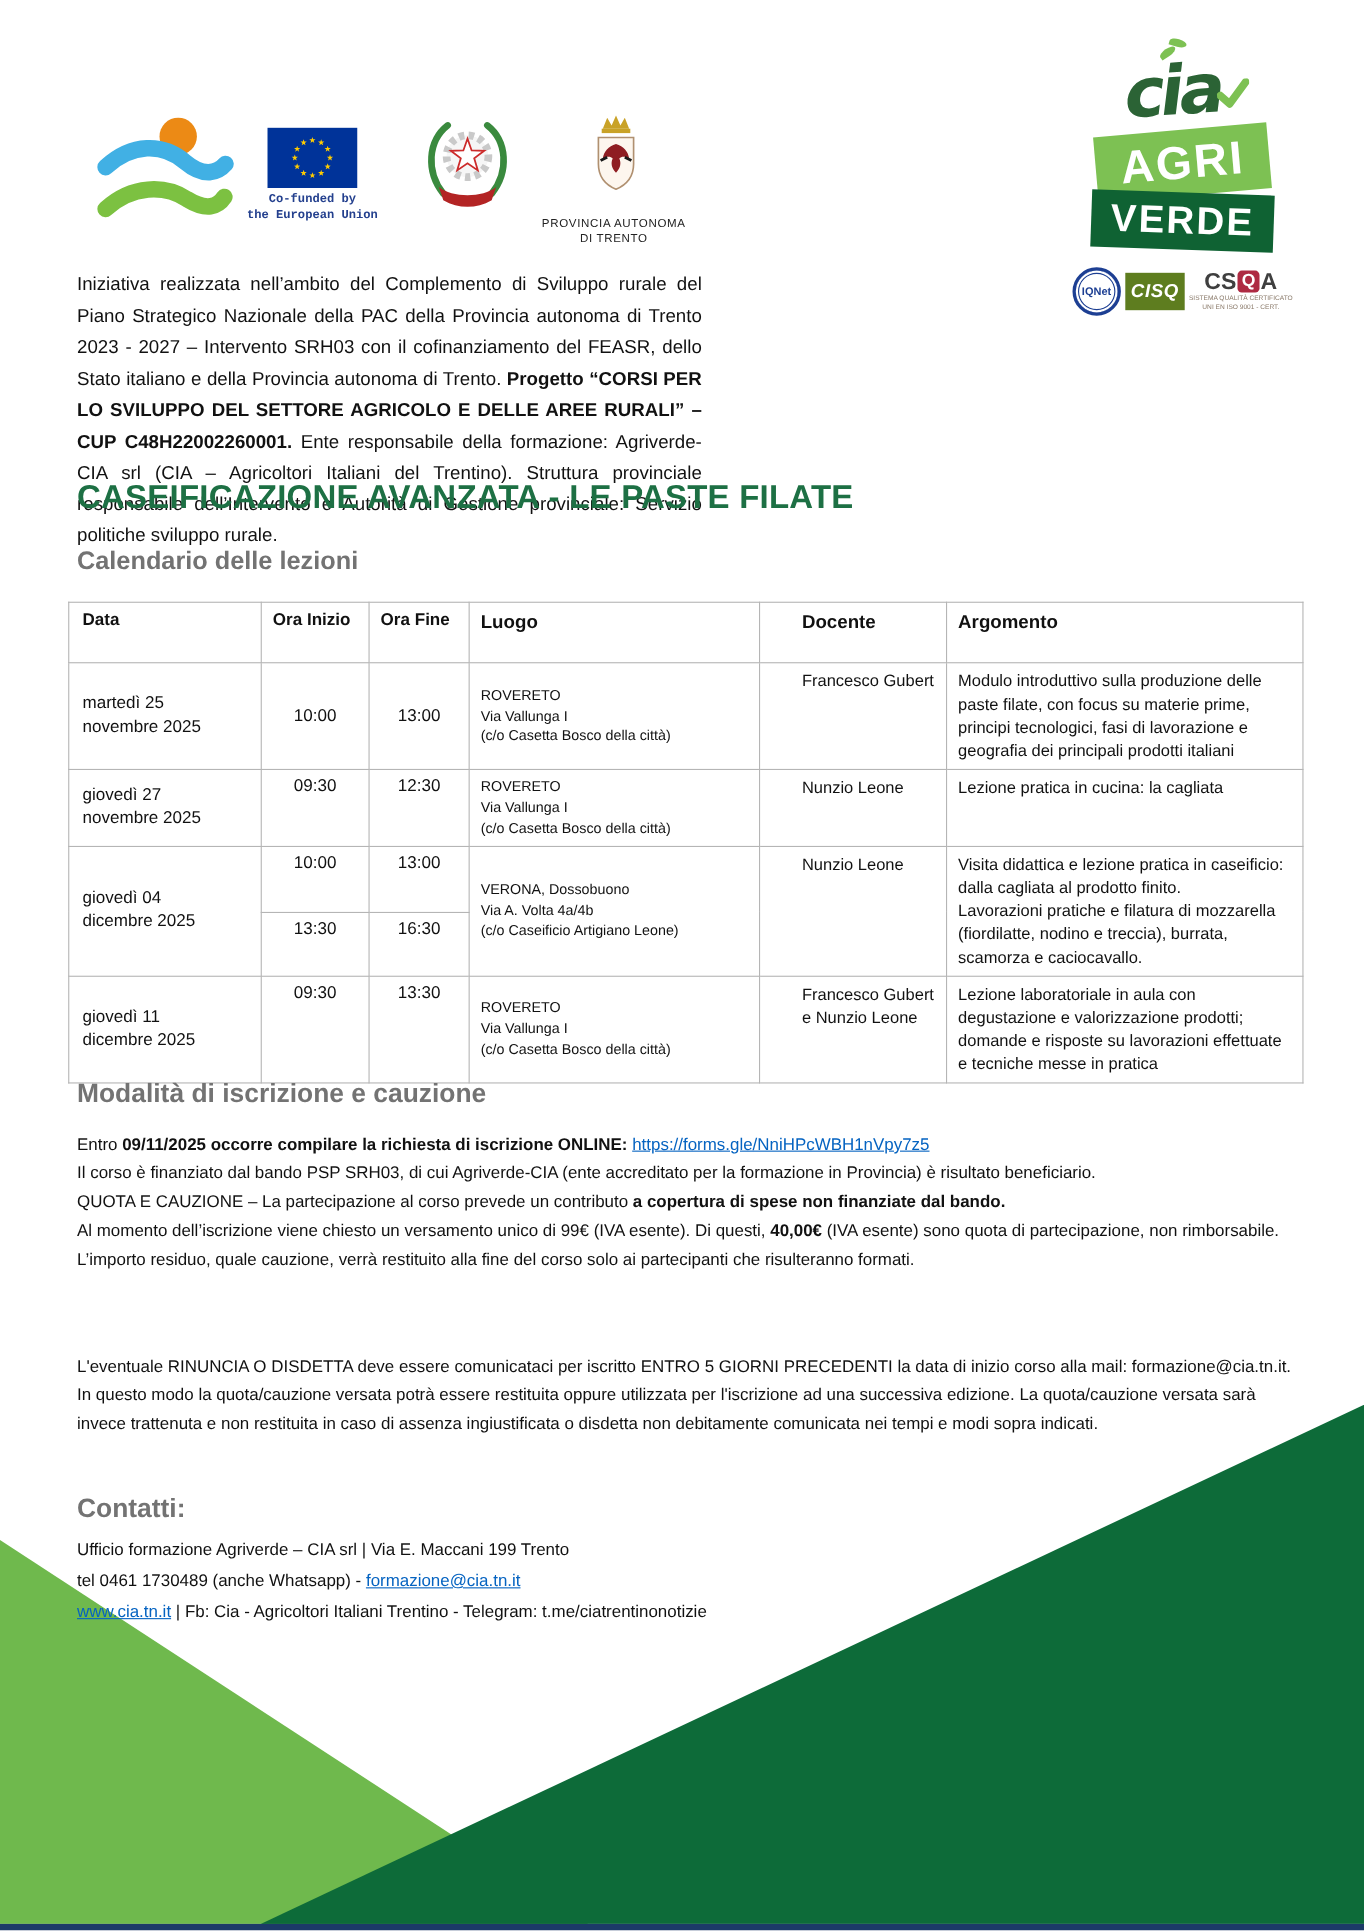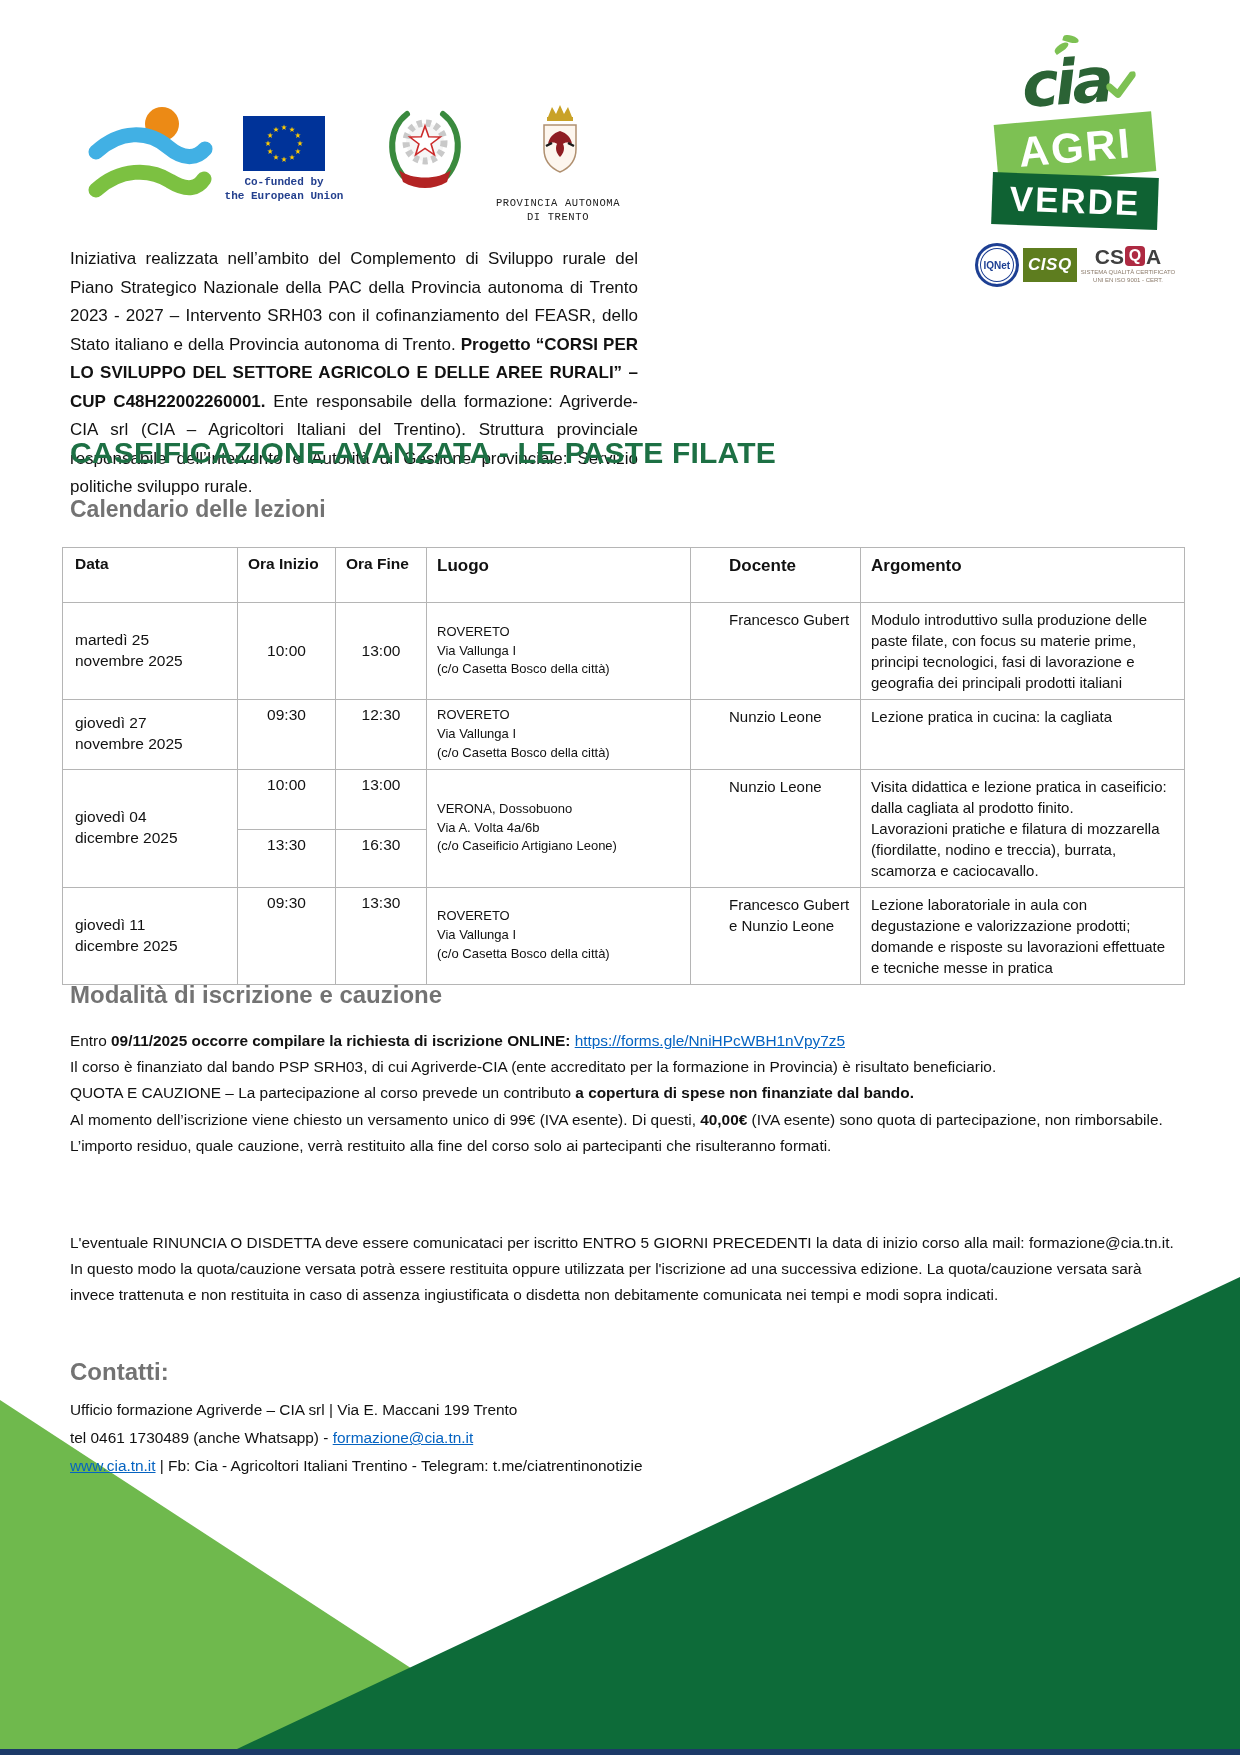--- a/index.html
+++ b/index.html
@@ -4,21 +4,21 @@
 <style>
   html,body{margin:0;padding:0;}
   body{
     width:1240px;height:1755px;position:relative;background:#ffffff;
     font-family:"Liberation Sans",sans-serif;color:#111;overflow:hidden;
   }
   .abs{position:absolute;}
 
   
   .eu-caption{font-size:11px;font-weight:bold;color:#24408e;text-align:center;line-height:1.25;font-family:Liberation Mono, monospace;}
-  .trento-caption{font-family:Liberation Mono, monospace;font-size:10.5px;letter-spacing:.6px;color:#222;text-align:center;line-height:1.35;}
+  .trento-caption{font-family:Liberation Sans, sans-serif;font-size:10.5px;letter-spacing:.6px;color:#222;text-align:center;line-height:1.35;}
 
   
   .agriverde{right:70px;top:52px;width:190px;display:flex;flex-direction:column;align-items:center;}
   .cia-script{position:relative;font-family:"DejaVu Sans",sans-serif;font-style:italic;font-weight:bold;
     font-size:62px;color:#2b6335;line-height:1;letter-spacing:-4px;transform:rotate(-4deg);margin-right:18px;}
   .cia-leaf{position:absolute;width:16px;height:7px;border-radius:50% 50% 50% 0;background:#7dc153;}
   .cia-check{position:absolute;right:-26px;bottom:2px;}
   .band{display:flex;align-items:center;justify-content:center;color:#fff;font-weight:800;}
   .band-agri{width:158px;height:60px;background:#7dc153;transform:rotate(-5deg);font-size:42px;letter-spacing:2px;margin-top:4px;}
   .band-verde{width:166px;height:52px;background:#0f6233;transform:rotate(2deg);font-size:35px;letter-spacing:2px;margin-top:-3px;}
@@ -230,21 +230,21 @@
 
     <tr style="height:58px;">
       <td class="c-date" rowspan="2">
         <span>giovedì 04</span><br>
         <span>dicembre 2025</span>
       </td>
       <td class="c-time" style="vertical-align:top;">10:00</td>
       <td class="c-time c-time2" style="vertical-align:top;">13:00</td>
       <td class="c-luogo" rowspan="2">
         <span>VERONA, Dossobuono</span><br>
-        <span>Via A. Volta 4a/6b</span><br>
+        <span>Via A. Volta 4a/4b</span><br>
         <span>(c/o Caseificio Artigiano Leone)</span>
       </td>
       <td class="c-doc" rowspan="2">Nunzio Leone</td>
       <td class="c-arg" rowspan="2">
         <div>Visita didattica e lezione pratica in caseificio: dalla cagliata al prodotto finito.</div>
         <div>Lavorazioni pratiche e filatura di mozzarella (fiordilatte, nodino e treccia), burrata, scamorza e caciocavallo.</div>
       </td>
     </tr>
     <tr style="height:56px;">
       <td class="c-time" style="vertical-align:top;">13:30</td>

